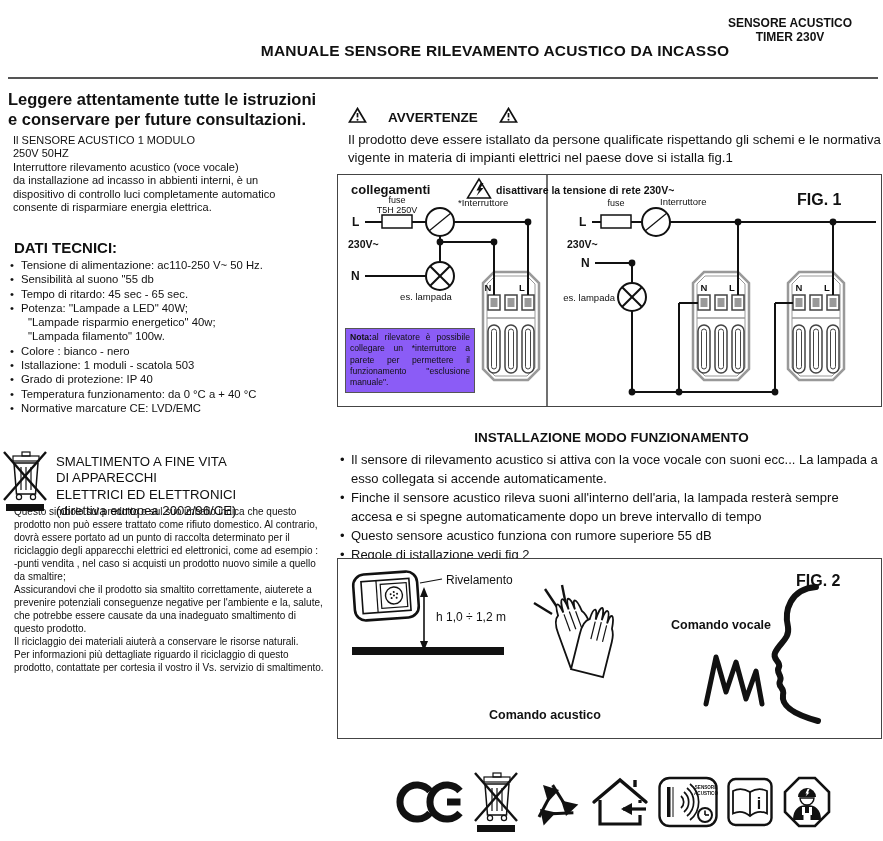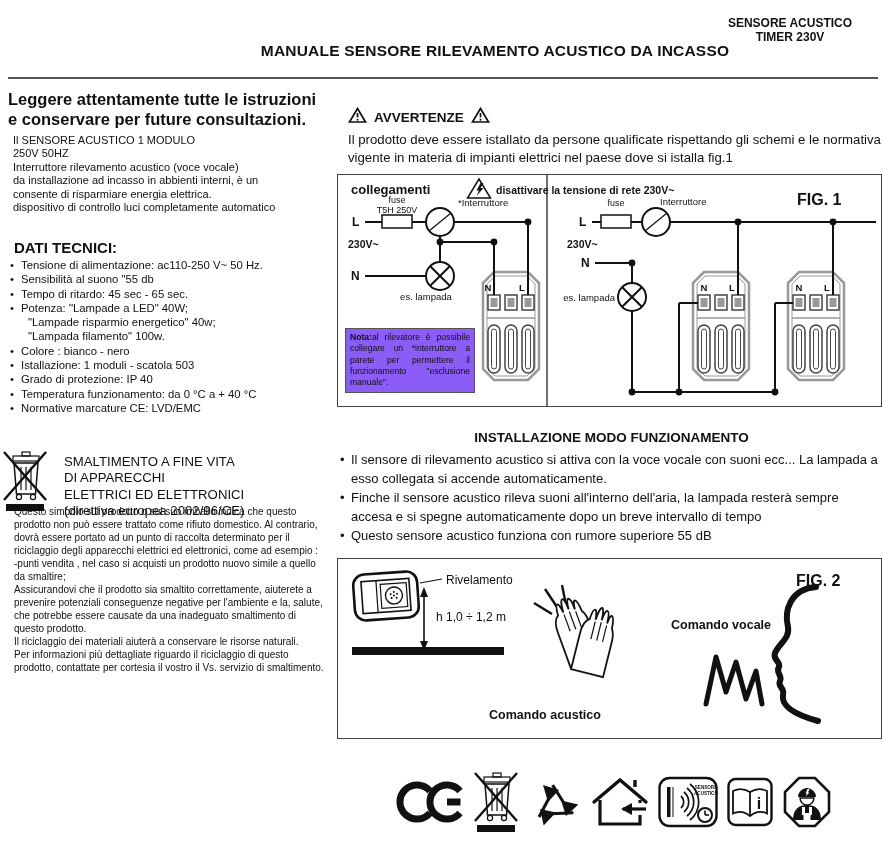--- a/index.html
+++ b/index.html
@@ -11,27 +11,27 @@
   .rule{left:8px;top:77px;width:870px;border-top:2px solid #555;}
   
   .notice{left:8px;top:90px;width:322px;font-size:16.5px;font-weight:bold;line-height:1.2;}
   .intro{left:13px;top:134px;width:315px;font-size:11px;line-height:1.22;}
   .dati-title{left:14px;top:239px;font-size:15px;font-weight:bold;}
   .dati-list{left:10px;top:258px;width:318px;font-size:11.3px;line-height:14.3px;}
   .dati-list .li{position:relative;padding-left:11px;}
   .dati-list .li:before{content:"•";position:absolute;left:0;}
   .dati-list .sub{padding-left:18px;}
   .dati-list .sub:before{content:"";}
-  .smaltimento{left:2px;top:450px;width:326px;display:flex;gap:16px;align-items:flex-start;}
+  .smaltimento{left:2px;top:450px;width:326px;display:flex;gap:8px;align-items:flex-start;}
   .smalt-heading{font-size:13.2px;line-height:16.3px;padding-top:4px;}
   .disposal{left:14px;top:505px;width:314px;font-size:10px;line-height:13px;}
   .disposal p{margin:0;}
   
   .avvertenze{left:348px;top:107px;width:535px;}
-  .avv-title{font-size:13.5px;font-weight:bold;display:flex;align-items:center;gap:7px;}
+  .avv-title{font-size:13.5px;font-weight:bold;display:flex;align-items:center;gap:21px;}
   .avv-body{margin-top:4px;font-size:13.2px;line-height:18px;}
   .figbox{border:1.5px solid #444;background:#fff;}
   .fig1{left:337px;top:174px;width:543px;height:231px;}
   .fig2{left:337px;top:558px;width:543px;height:179px;}
   .nota-box{position:absolute;left:7px;top:153px;width:120px;background:#8b5cf6;border:1px solid #555;padding:3px 4px;font-size:8.6px;line-height:1.32;text-align:justify;}
   .install{left:340px;top:430px;width:543px;}
   .install-title{text-align:center;font-size:13.5px;font-weight:bold;}
   .install-list{margin-top:5px;font-size:13px;line-height:19px;}
   .install-list .li{position:relative;padding-left:11px;}
   .install-list .li:before{content:"•";position:absolute;left:0;}
@@ -66,22 +66,22 @@
 <div class="abs notice">
   <div>Leggere attentamente tutte le istruzioni</div>
   <div>e conservare per future consultazioni.</div>
 </div>
 
 <div class="abs intro">
   <div>Il SENSORE ACUSTICO 1 MODULO</div>
   <div>250V 50HZ</div>
   <div>Interruttore rilevamento acustico (voce vocale)</div>
   <div>da installazione ad incasso in abbienti interni, è un</div>
+  <div>dispositivo di controllo luci completamente automatico</div>
   <div>consente di risparmiare energia elettrica.</div>
-  <div>dispositivo di controllo luci completamente automatico</div>
 </div>
 
 <div class="abs dati-title">DATI TECNICI:</div>
 <div class="abs dati-list">
   <div class="li">Tensione di alimentazione: ac110-250 V~ 50 Hz.</div>
   <div class="li">Sensibilità al suono "55 db</div>
   <div class="li">Tempo di ritardo: 45 sec - 65 sec.</div>
   <div class="li">Potenza: ''Lampade a LED" 40W;</div>
   <div class="li sub">"Lampade risparmio energetico" 40w;</div>
   <div class="li sub">"Lampada filamento" 100w.</div>
@@ -276,20 +276,21 @@
   </svg>
   <div class="nota-box"><b>Nota:</b><span>al rilevatore è possibile collegare un *interruttore a parete per permettere il funzionamento "esclusione manuale".</span></div>
 </div>
 
 <div class="abs install">
   <div class="install-title">INSTALLAZIONE MODO FUNZIONAMENTO</div>
   <div class="install-list">
     <div class="li">Il sensore di rilevamento acustico si attiva con la voce vocale con suoni ecc... La lampada a esso collegata si accende automaticamente.</div>
     <div class="li">Finche il sensore acustico rileva suoni all'interno dell'aria, la lampada resterà sempre accesa e si spegne automaticamente dopo un breve intervallo di tempo</div>
     <div class="li">Questo sensore acustico funziona con rumore superiore 55 dB</div>
+    <div class="li">Regole di istallazione vedi fig 2</div>
   </div>
 </div>
 
 <div class="abs figbox fig2">
   <svg width="543" height="179" viewBox="0 0 543 179">
     <text x="458" y="27" class="tfig">FIG. 2</text>
 
     <g transform="translate(16,14) rotate(-4 32 23)">
       <rect x="0" y="0" width="64" height="46" rx="11" fill="#fff" stroke="#111" stroke-width="2.6"></rect>
       <rect x="8" y="7" width="48" height="32" fill="#fff" stroke="#111" stroke-width="1.6"></rect>

